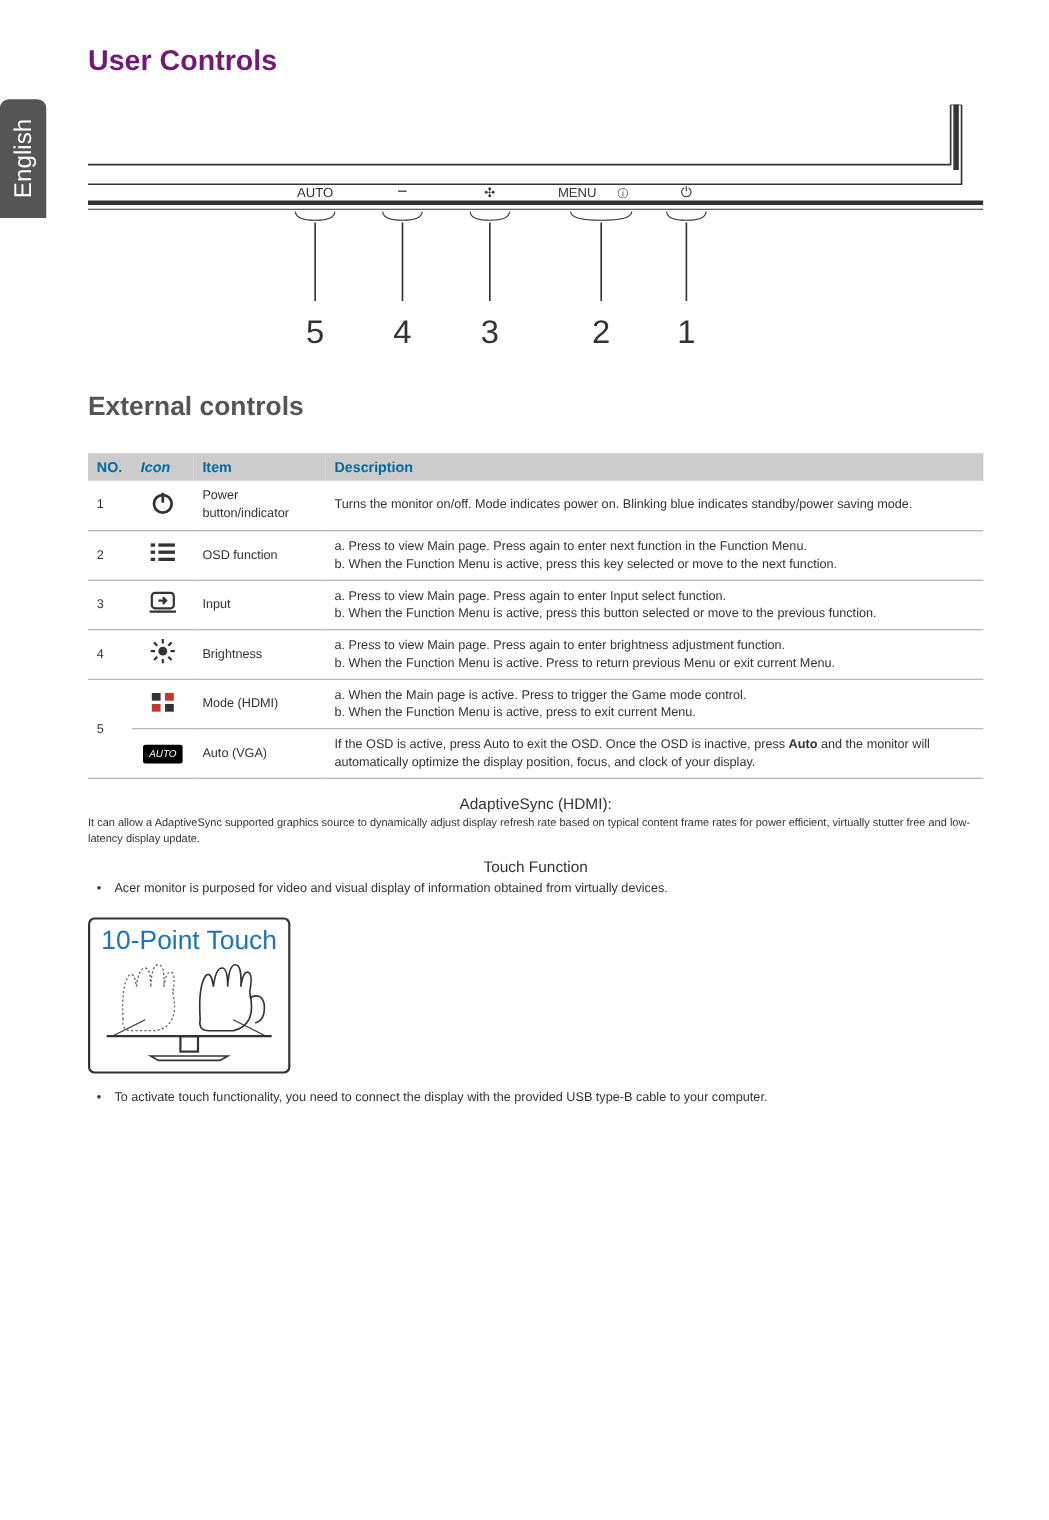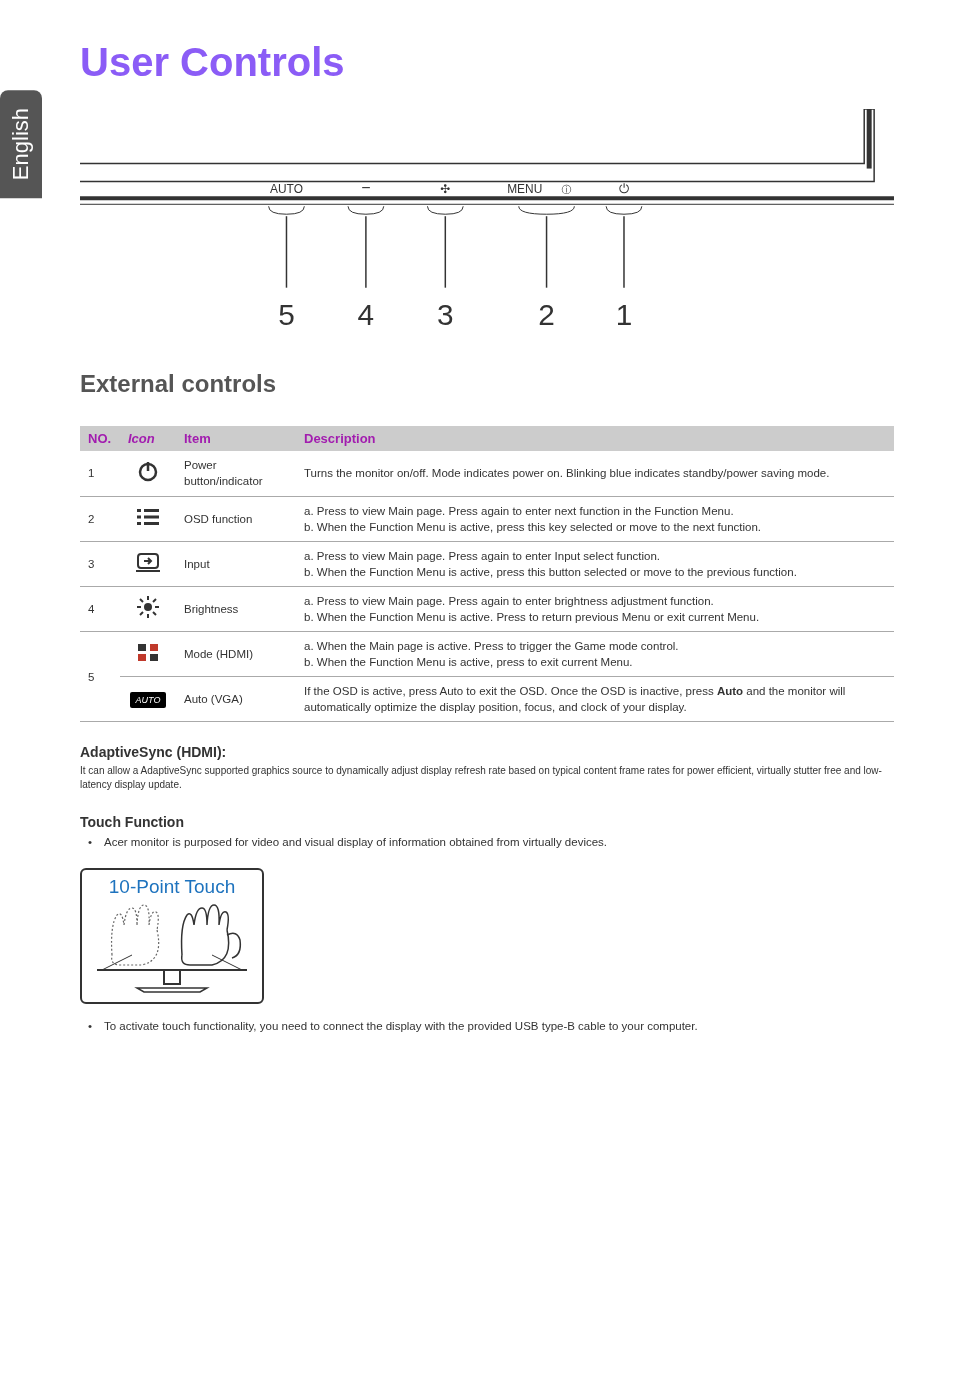--- a/index.html
+++ b/index.html
@@ -18,63 +18,64 @@
       top: 90px;
       background: #555;
       color: #fff;
       writing-mode: vertical-rl;
       transform: rotate(180deg);
       padding: 18px 8px;
       font-size: 22px;
       border-radius: 0 0 8px 8px;
     }
     h1 {
-      font-size: 40px;
+      font-size: 26px;
       font-weight: bold;
-      color: #8b5cf6;
+      color: #701a75;
       margin-bottom: 24px;
     }
     h2 {
       font-size: 24px;
       font-weight: bold;
       color: #555;
       margin: 20px 0 28px;
     }
     .monitor-diagram {
       width: 100%;
       margin-bottom: 10px;
     }
     .table {
       width: 100%;
       border-collapse: collapse;
       margin-bottom: 14px;
     }
     .table th {
       background: #ccc;
-      color: #a21caf;
+      color: #0369a1;
       text-align: left;
       padding: 5px 8px;
       font-weight: bold;
       font-size: 13px;
     }
     .table td {
       border-bottom: 1px solid #aaa;
       padding: 6px 8px;
       vertical-align: middle;
       font-size: 11.5px;
       line-height: 1.4;
     }
     .icon-cell { text-align: center; width: 56px; font-style: italic; }
     .item-cell { width: 120px; }
     .no-cell { width: 40px; }
     h3 {
       font-size: 14px;
-      font-weight: bold;
-      margin-top: 22px;
+      font-weight: normal;
+      margin-top: 2px;
       margin-bottom: 4px;
+      text-align: center;
     }
     .body-text {
       font-size: 10px;
       line-height: 1.4;
       margin-bottom: 10px;
     }
     ul.bullets {
       list-style: none;
       margin: 4px 0 10px 0;
     }
@@ -90,21 +91,21 @@
       left: 8px;
     }
     .touch-box {
       border: 2px solid #333;
       border-radius: 6px;
       display: inline-block;
       padding: 6px 10px 4px;
       margin: 6px 0 10px 0;
     }
     .touch-box-title {
-      font-size: 19px;
+      font-size: 24px;
       color: #1e73be;
       text-align: center;
       margin-bottom: 2px;
     }
     .auto-badge {
       display: inline-block;
       background: #000;
       color: #fff;
       font-size: 9px;
       padding: 2px 6px;

